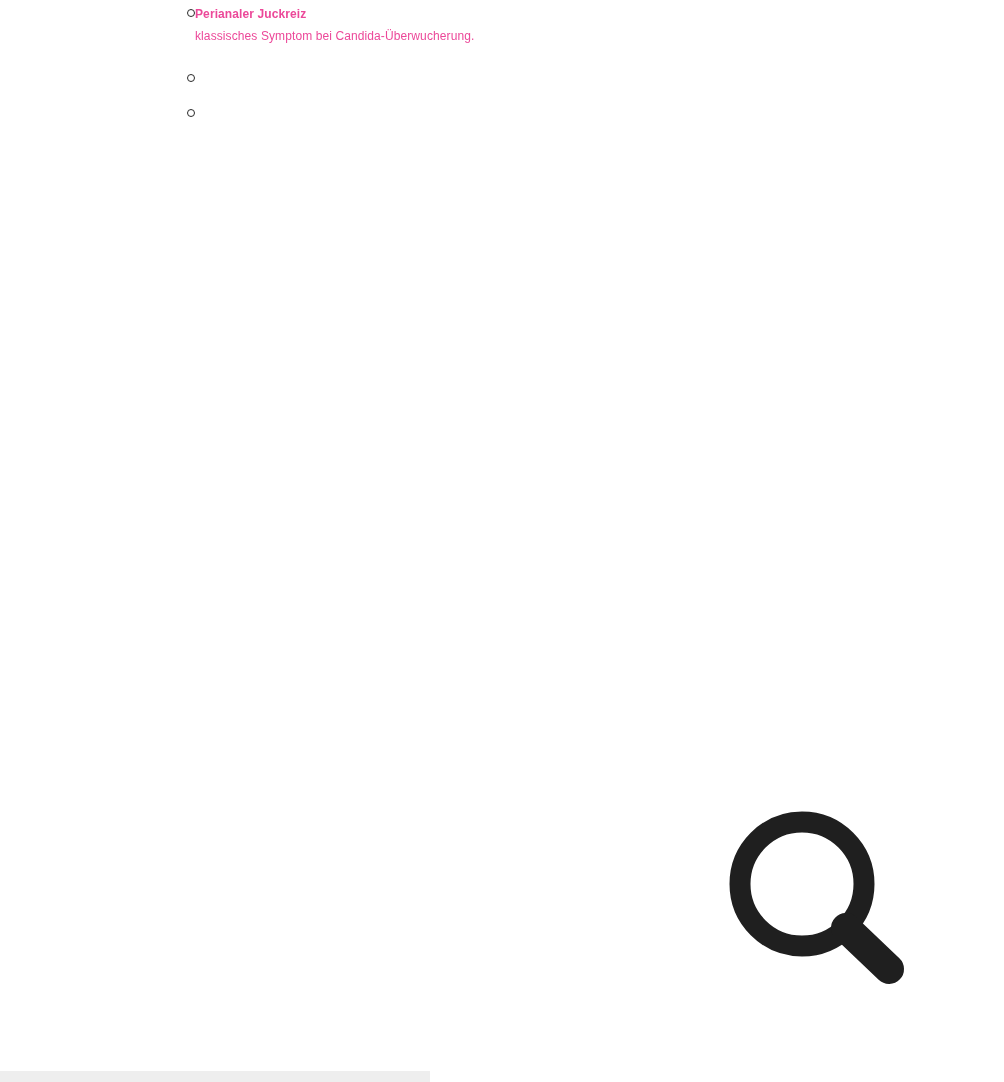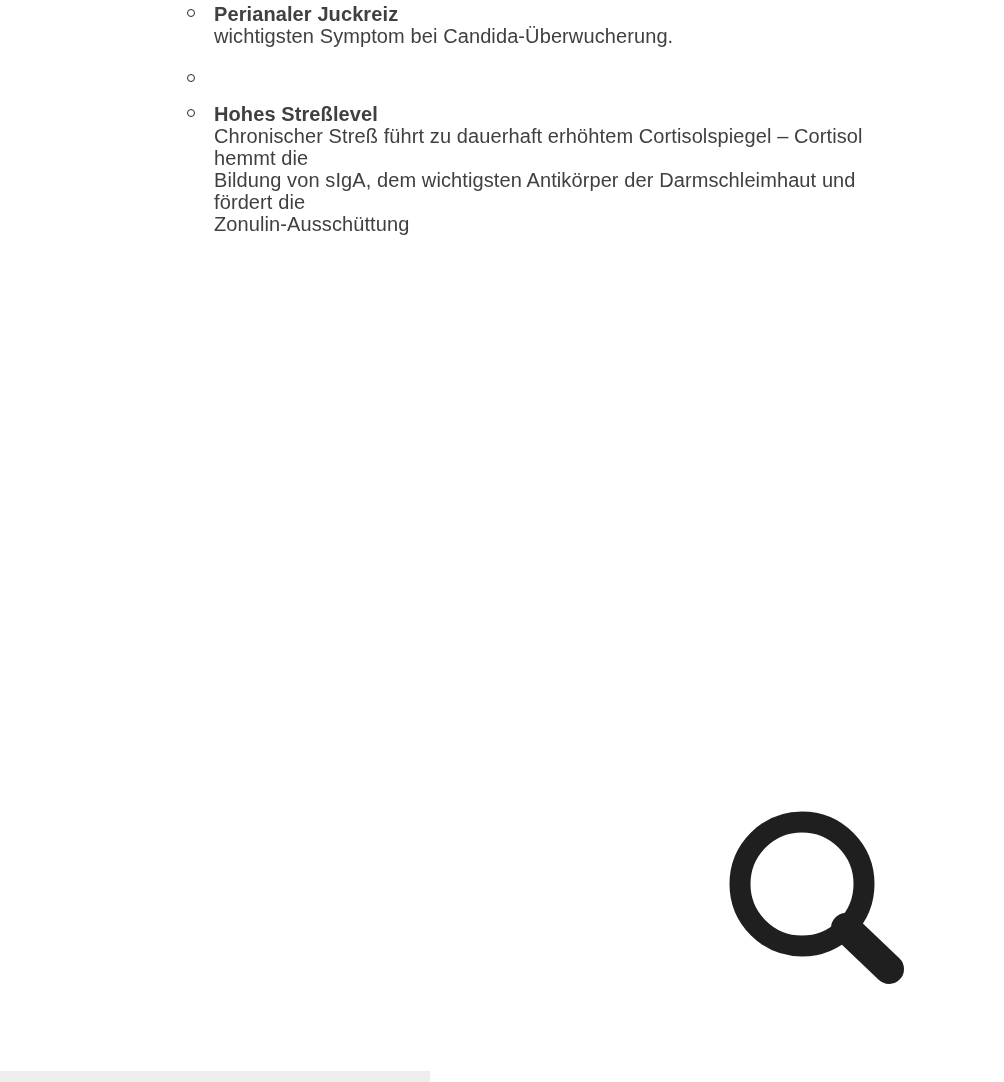--- a/index.html
+++ b/index.html
@@ -24,24 +24,23 @@
   .bullet {
     flex: none;
     width: 8px;
     height: 8px;
     margin-top: 6px;
     border: 1.5px solid #2a2a2a;
     border-radius: 50%;
     background: transparent;
   }
   .item-text {
-    margin-left: 19px;
-    font-size: 20px;
+    font-size: 12px;
     line-height: 22px;
-    color: #404040;
+    color: #ec4899;
     letter-spacing: 0.1px;
   }
   .item-title { font-weight: 700; }
   .item-line { font-weight: 400; }
   .magnifier {
     position: absolute;
     left: 715px;
     top: 785px;
     width: 200px;
     height: 210px;
@@ -58,36 +57,30 @@
 </style>
 </head>
 <body>
 
 <div class="doc-list">
 
   <div class="doc-list-item">
     <span class="bullet"></span>
     <div class="item-text">
       <div class="item-title">Perianaler Juckreiz</div>
-      <div class="item-line">wichtigsten Symptom bei Candida-Überwucherung.</div>
+      <div class="item-line">klassisches Symptom bei Candida-Überwucherung.</div>
     </div>
   </div>
 
   <div class="doc-list-item">
     <span class="bullet"></span>
   </div>
 
   <div class="doc-list-item">
     <span class="bullet"></span>
-    <div class="item-text">
-      <div class="item-title">Hohes Streßlevel</div>
-      <div class="item-line">Chronischer Streß führt zu dauerhaft erhöhtem Cortisolspiegel – Cortisol hemmt die</div>
-      <div class="item-line">Bildung von sIgA, dem wichtigsten Antikörper der Darmschleimhaut und fördert die</div>
-      <div class="item-line">Zonulin-Ausschüttung</div>
-    </div>
   </div>
 
 </div>
 
 <svg class="magnifier" viewBox="0 0 200 210" xmlns="http://www.w3.org/2000/svg">
   <g fill="none" stroke="#1f1f1f">
     <circle cx="87" cy="99" r="62" stroke-width="21"></circle>
     <line x1="131" y1="143" x2="174" y2="184" stroke-width="30" stroke-linecap="round"></line>
   </g>
 </svg>

